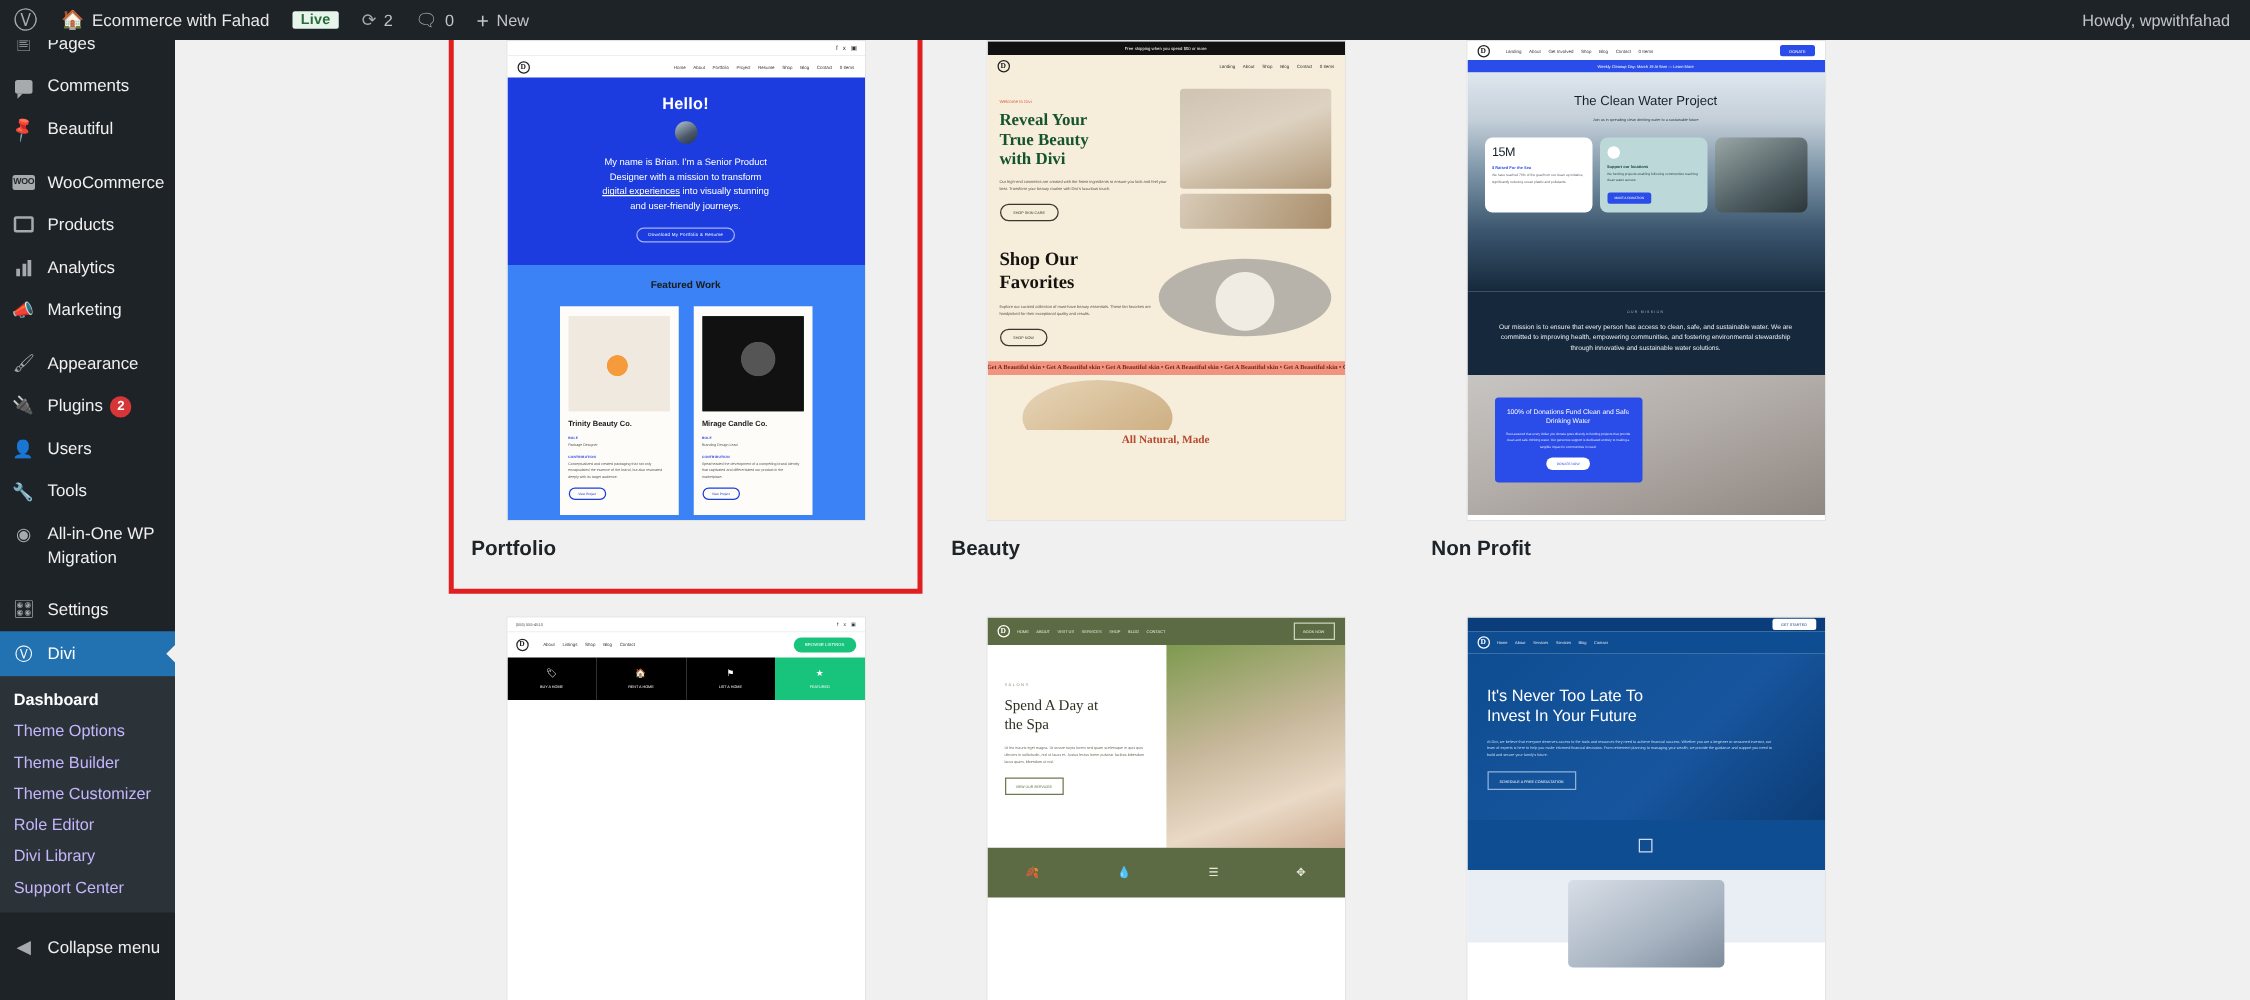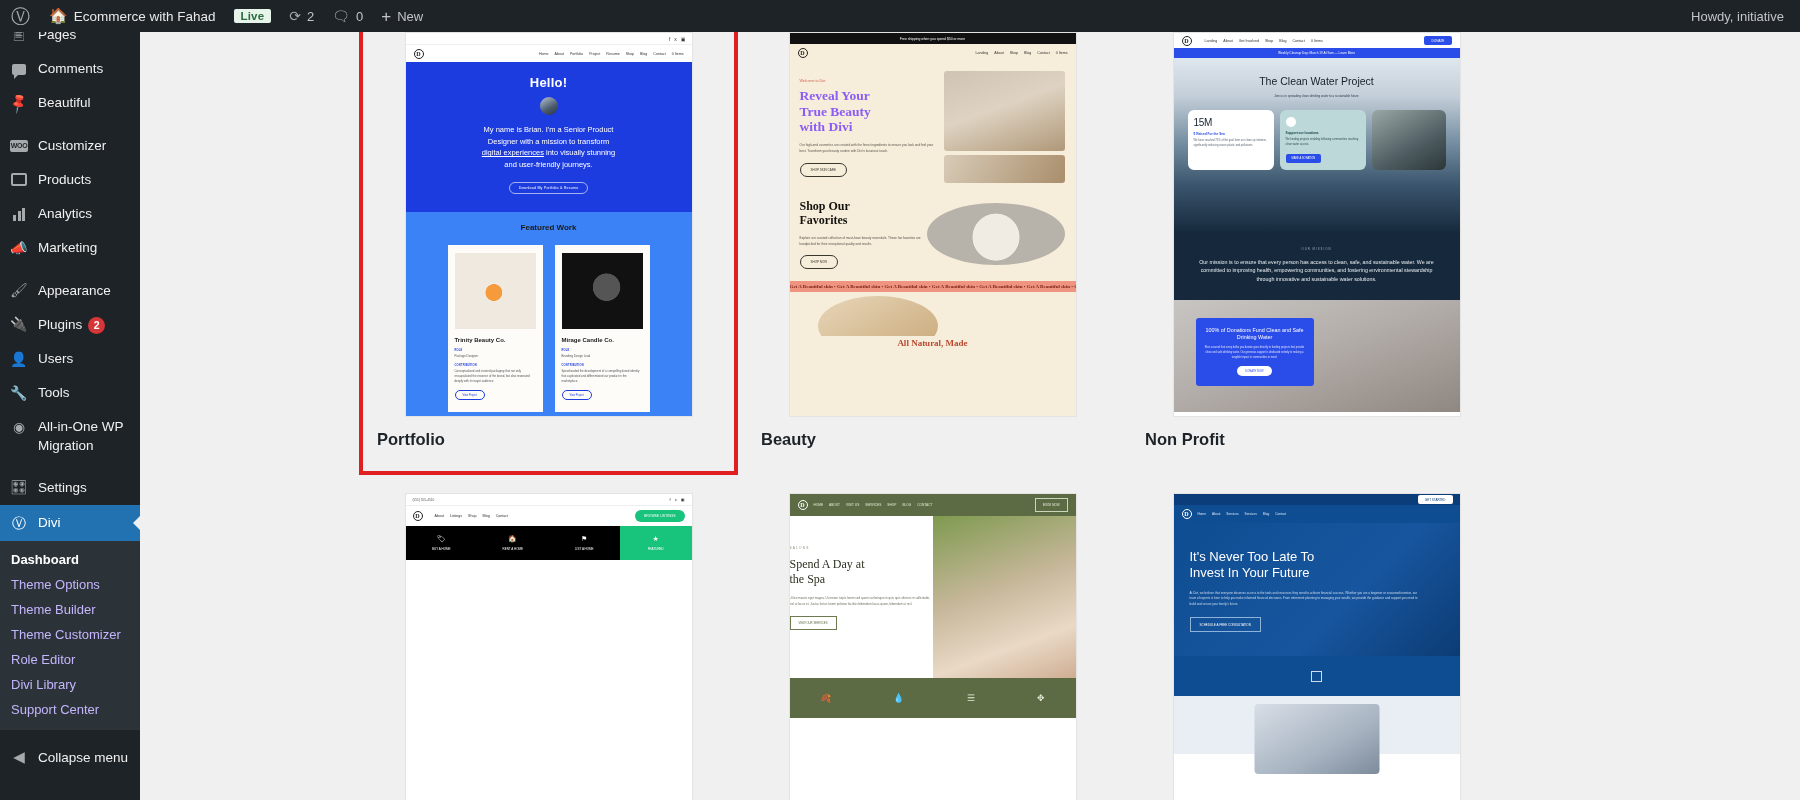--- a/index.html
+++ b/index.html
@@ -186,32 +186,32 @@
   .pf-b2{ display:inline-block;border:1px solid #1d3ce0;border-radius:20px;
           padding:2.5px 7px;font-size:2.6px;color:#1d3ce0; }
 
   
   .bt-top{ background:#111;color:#fff;text-align:center;font-size:3.4px;padding:3.5px 0; }
   .bt-wrap{ background:#f6edda; }
   .bt-hero{ display:flex; padding:10px 10px 0; }
   .bt-left{ width:52%; padding-top:8px; }
   .bt-kick{ color:#d4674f;font-size:3.6px;margin-bottom:5px; }
   .bt-h1{ font-family:"Liberation Serif",serif;font-weight:700;font-size:13.5px;
-          line-height:1.16;color:#8b5cf6; }
+          line-height:1.16;color:#14532d; }
   .bt-p{ font-size:3.2px;color:#5b554b;line-height:1.8;margin-top:8px; }
   .bt-btn{ display:inline-block;margin-top:8px;border:1px solid #3a372f;border-radius:20px;
            padding:4px 10px;font-size:3px;color:#3a372f; }
   .bt-right{ width:48%; padding-left:6px; }
   .bt-imgA{ height:80px;border-radius:3px;
             background:linear-gradient(160deg,#cfc3b2,#ded3c2 45%,#b09878); }
   .bt-imgB{ height:28px;margin-top:4px;border-radius:3px;
             background:linear-gradient(120deg,#d8cbb8,#a98e6b); }
   .bt-shop{ display:flex;padding:16px 10px 12px;align-items:center; }
   .bt-sl{ width:48%; }
-  .bt-h2{ font-family:"Liberation Serif",serif;font-weight:700;font-size:12px;
+  .bt-h2{ font-family:"Liberation Serif",serif;font-weight:700;font-size:15px;
           line-height:1.2;color:#15130f; }
   .bt-sr{ width:52%; display:flex; gap:4px; }
   .bt-oval{ width:100%;height:62px;border-radius:50%;
             background:radial-gradient(circle at 50% 55%,#f0ece4 0 30%,#b8b3aa 31%); }
   .bt-strip{ background:#ef9480;color:#7a1e12;font-size:5px;font-weight:700;
              font-family:"Liberation Serif",serif;padding:3px 0;white-space:nowrap;overflow:hidden; }
   .bt-low{ background:#f6edda;height:44px;position:relative;overflow:hidden; }
   .bt-low .blob{ position:absolute;left:10%;top:4px;width:120px;height:60px;
                  border-radius:50%;background:linear-gradient(150deg,#e7d6b9,#c9a878); }
   .bt-nm{ text-align:center;font-family:"Liberation Serif",serif;font-weight:700;
@@ -269,21 +269,21 @@
   .re-tile.green{ background:#18c47c; }
   .re-ti{ font-size:7px; }
   .re-rest{ background:#fff;height:100%; }
 
   
   .sp-nav{ height:22px;background:#5c6b43;display:flex;align-items:center;padding:0 8px;gap:6px; }
   .sp-nav .d-logo{ border-color:#fff;color:#fff; }
   .sp-nav i{ color:#e7ead9;font-size:3.2px;font-style:normal; }
   .sp-btn{ margin-left:auto;border:1px solid #cdd4bb;color:#eef0e6;font-size:3px;padding:4px 7px; }
   .sp-body{ display:flex;height:162px; }
-  .sp-left{ width:50%;background:#fff;padding:30px 0 0;position:relative; }
+  .sp-left{ width:50%;background:#fff;padding:30px 14px 0;position:relative; }
   .sp-kick{ font-size:3.2px;color:#8a8f7b;letter-spacing:1.2px;margin-bottom:7px; }
   .sp-h1{ font-family:"Liberation Serif",serif;font-size:12px;line-height:1.25;color:#2c3120; }
   .sp-p{ font-size:3px;color:#6b6f5e;line-height:1.9;margin-top:9px; }
   .sp-b{ display:inline-block;margin-top:9px;border:1px solid #6d7a50;color:#5c6b43;
          font-size:2.8px;padding:4px 8px; }
   .sp-right{ width:50%;background:linear-gradient(160deg,#7e9a4f,#c7b79a 45%,#e9d9c6 75%,#cfae93); }
   .sp-foot{ background:#5c6b43;height:40px;display:flex;align-items:center;
             justify-content:space-around;color:#e7ead9;font-size:9px; }
 
   
@@ -324,21 +324,21 @@
   </div>
   <div class="ab-item">
     <span class="ab-icn">🗨</span>
     <span class="ab-num">0</span>
   </div>
   <div class="ab-item">
     <span class="ab-plus">+</span>
     <span>New</span>
   </div>
   <div class="ab-right">
-    <span>Howdy, initiative</span>
+    <span>Howdy, wpwithfahad</span>
   </div>
 </div>
 
 <div id="sidebar">
 
   <div class="menu-row" style="margin-top:-14px;">
     <span class="mi">🖹</span>
     <span class="mlabel">Pages</span>
   </div>
 
@@ -353,21 +353,21 @@
     <span class="mi">
         <span class="g-pin">📌</span>
       </span>
     <span class="mlabel">Beautiful</span>
   </div>
 
   <div class="menu-row sep-top">
     <span class="mi">
         <span class="g-woo">WOO</span>
       </span>
-    <span class="mlabel">Customizer</span>
+    <span class="mlabel">WooCommerce</span>
   </div>
 
   <div class="menu-row">
     <span class="mi">
         <span class="g-prod"></span>
       </span>
     <span class="mlabel">Products</span>
   </div>
 
   <div class="menu-row">

